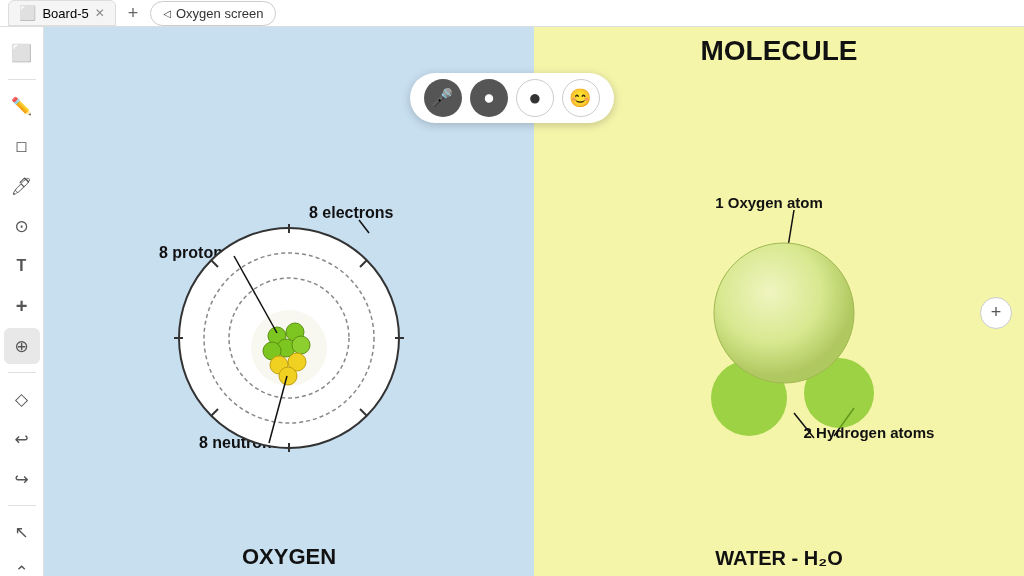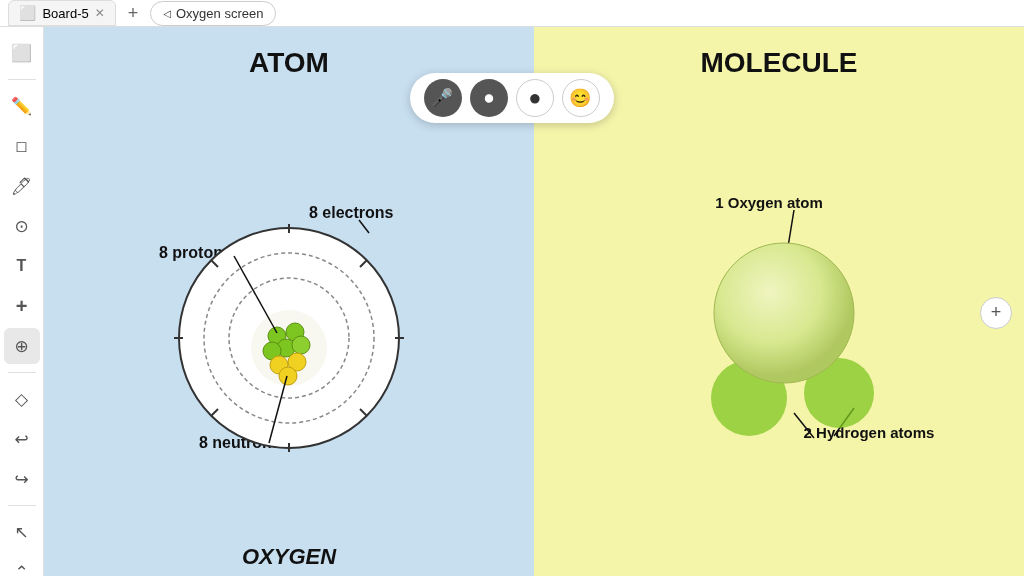--- a/index.html
+++ b/index.html
@@ -156,21 +156,20 @@
       position: absolute;
       top: 20px;
     }
 
     .panel-subtitle {
       font-size: 22px;
       font-weight: bold;
       color: #111;
       position: absolute;
       bottom: 28px;
-      font-style: italic;
     }
 
     
     .zoom-btn {
       position: absolute;
       right: 12px;
       top: 50%;
       transform: translateY(-50%);
       width: 32px;
       height: 32px;
@@ -227,21 +226,20 @@
     <button class="sidebar-btn">↪</button>
     <div class="sidebar-divider"></div>
     <button class="sidebar-btn">↖</button>
     <button class="sidebar-btn">⌃</button>
   </div>
 
   <div class="canvas-area">
     <div class="diagram-container">
 
       <div class="panel-atom">
-        <div class="panel-title">ATOM</div>
 
         <svg width="300" height="340" viewBox="0 0 300 340" style="margin-top:30px;">
 
           <text x="20" y="100" font-size="16" font-weight="bold" fill="#111">8 protons</text>
           <text x="170" y="60" font-size="16" font-weight="bold" fill="#111">8 electrons</text>
           <text x="60" y="290" font-size="16" font-weight="bold" fill="#111">8 neutrons</text>
 
           <circle cx="150" cy="180" r="110" fill="white" stroke="#333" stroke-width="2"></circle>
 
           <circle cx="150" cy="180" r="85" fill="none" stroke="#888" stroke-width="1.5" stroke-dasharray="4,3"></circle>
@@ -277,21 +275,21 @@
 
           <line x1="220" y1="62" x2="230" y2="75" stroke="#111" stroke-width="1.5"></line>
 
           <line x1="130" y1="285" x2="148" y2="218" stroke="#111" stroke-width="1.5"></line>
         </svg>
 
         <div class="panel-subtitle">OXYGEN</div>
       </div>
 
       <div class="panel-molecule">
-        <div class="panel-title" style="position:absolute; top:20px;">MOLECULE</div>
+        <div class="panel-title" style="position:absolute; top:8px;">MOLECULE</div>
 
         <svg width="320" height="340" viewBox="0 0 320 340" style="margin-top:30px;">
 
           <text x="150" y="50" font-size="15" font-weight="bold" fill="#111" text-anchor="middle">1 Oxygen atom</text>
           <text x="250" y="280" font-size="15" font-weight="bold" fill="#111" text-anchor="middle">2 Hydrogen atoms</text>
 
           <line x1="175" y1="52" x2="168" y2="95" stroke="#111" stroke-width="1.5"></line>
 
           <line x1="195" y1="280" x2="175" y2="255" stroke="#111" stroke-width="1.5"></line>
 
@@ -302,20 +300,21 @@
           <circle cx="220" cy="235" r="35" fill="#7dc520" opacity="0.75"></circle>
 
           <radialGradient id="oxGrad" cx="40%" cy="35%" r="60%">
             <stop offset="0%" stop-color="#f0f5c0"></stop>
             <stop offset="60%" stop-color="#d8e890"></stop>
             <stop offset="100%" stop-color="#b0c860"></stop>
           </radialGradient>
           <circle cx="165" cy="155" r="70" fill="url(#oxGrad)" stroke="#a0b850" stroke-width="1"></circle>
         </svg>
 
+        <div class="panel-subtitle" style="font-size:20px;">WATER - H₂O</div>
       </div>
 
     </div>
 
     <button class="zoom-btn">+</button>
 
   </div>
 </div>
 
 </body></html>

